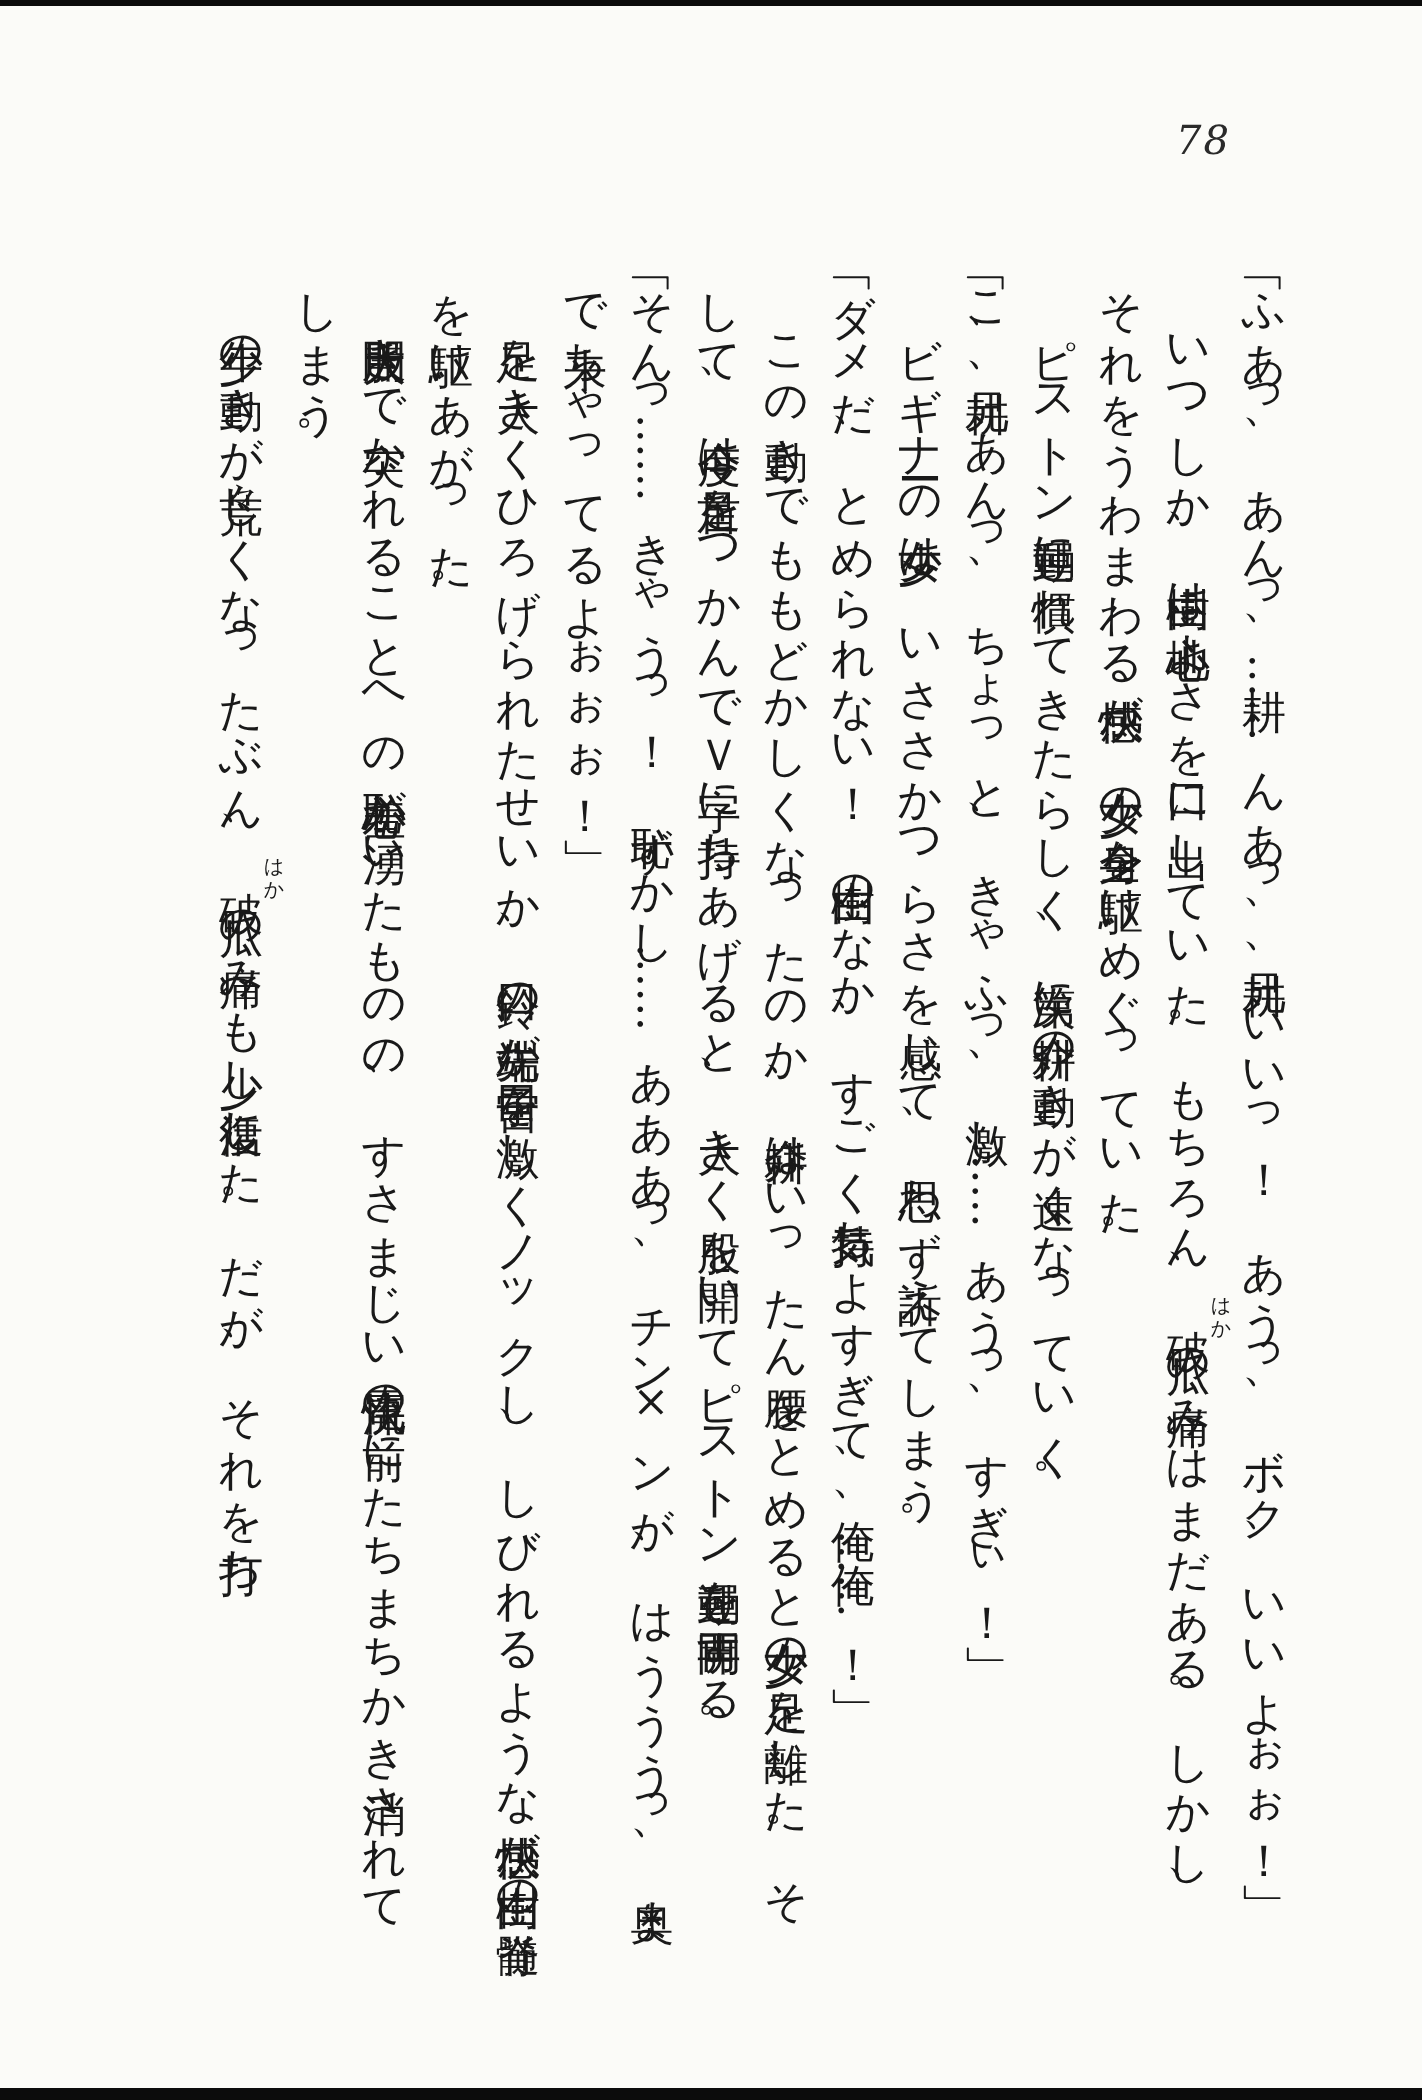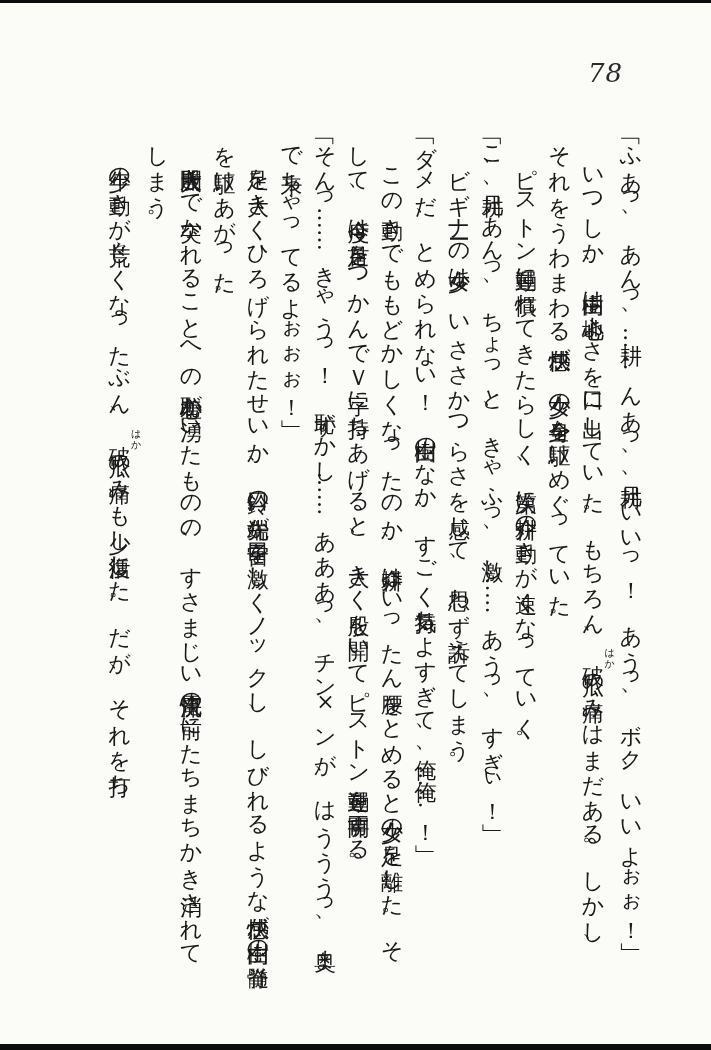--- a/index.html
+++ b/index.html
@@ -24,21 +24,21 @@
   .edge-bottom {
     position: absolute;
     bottom: 0; left: 0; right: 0;
     height: 6px;
     background: #0c0c0c;
   }
   .page-number {
     position: absolute;
     top: 58px;
     left: 588px;
-    font-size: 26px;
+    font-size: 20px;
     font-style: italic;
     color: #2a2a2a;
     letter-spacing: 1px;
   }
   .text-block {
     position: absolute;
     top: 131px;
     right: 63px;
     height: 838px;
     writing-mode: vertical-rl;

